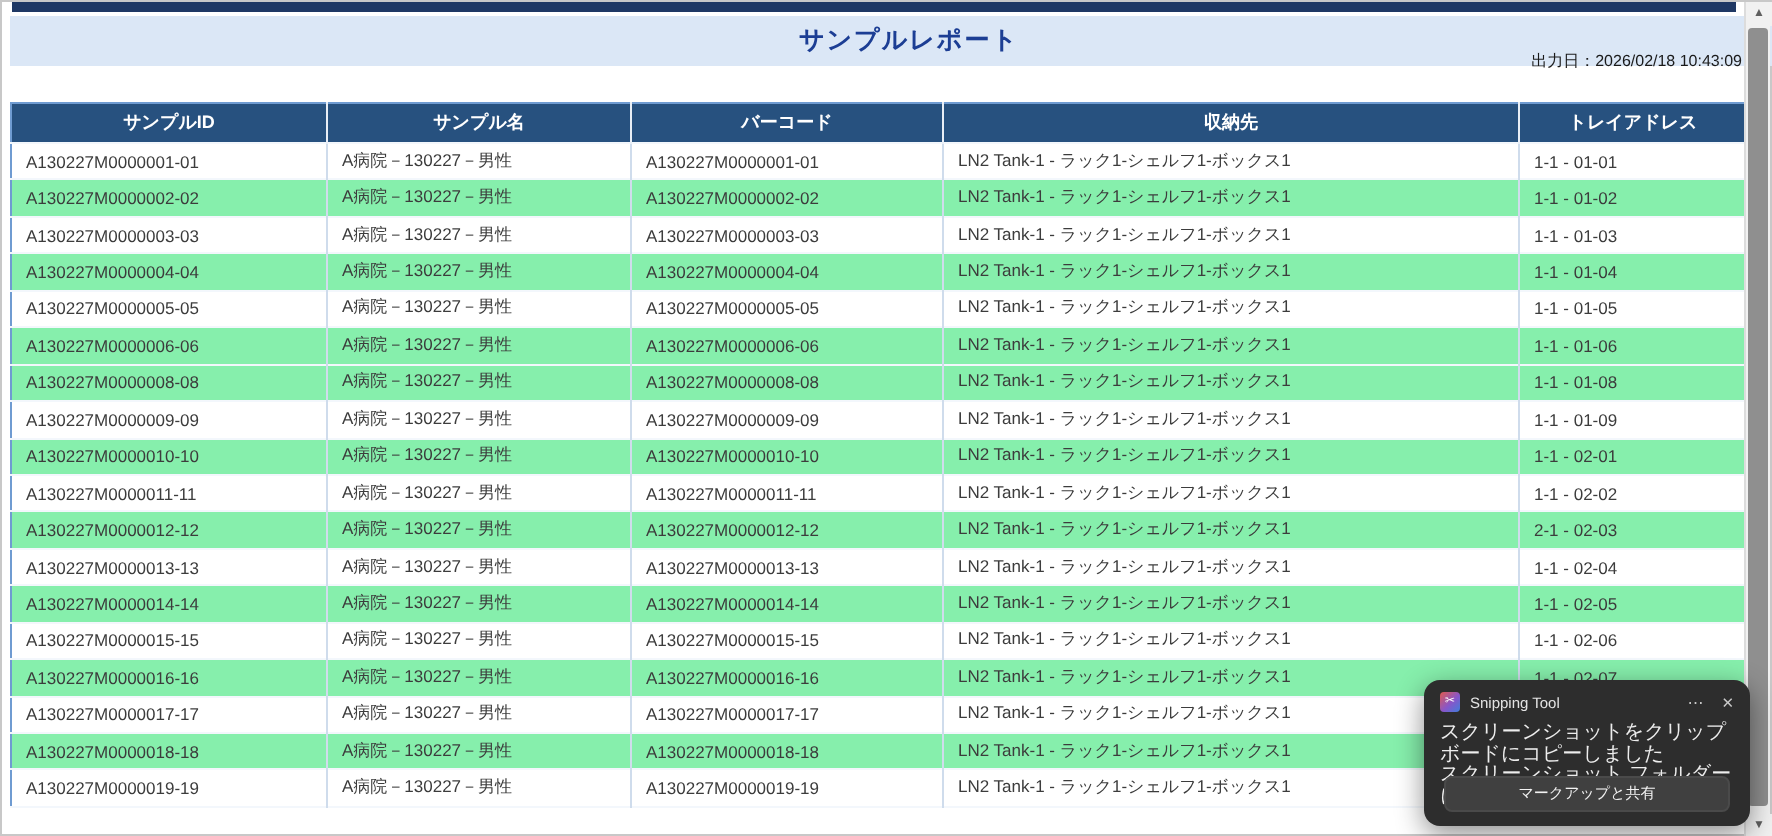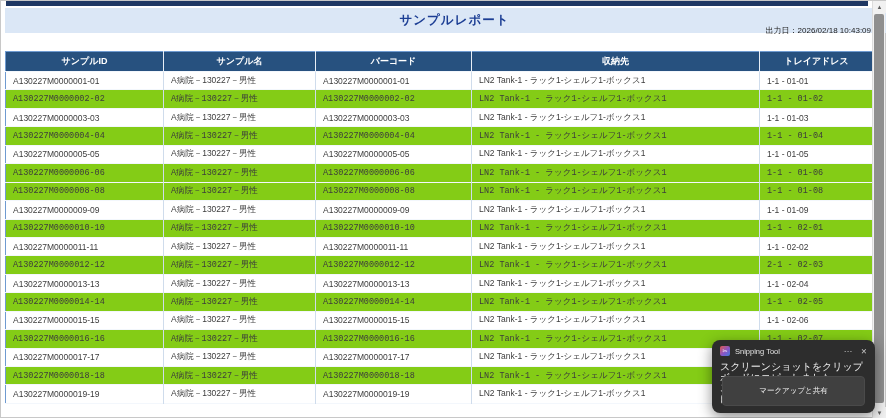--- a/index.html
+++ b/index.html
@@ -31,21 +31,21 @@
     height:19px;padding:0 4px;border-left:1px solid #e8eef6;text-align:center;
     white-space:nowrap;overflow:hidden;
   }
   table.report th:first-child{border-left:none;}
   table.report td{
     font-size:8.5px;color:#3c3c3c;height:17.45px;padding:0 7px;
     border-left:1px solid #cfdcec;white-space:nowrap;overflow:hidden;
     background:#ffffff;
   }
   table.report td:first-child{border-left:none;}
-  table.report tr.even td{background:#84cc16;font-family:Liberation Mono, monospace;}
+  table.report tr.even td{background:#86efac;}
   table.report tr{border-bottom:1px solid #f3f7fc;}
   .c1{width:158px;} .c2{width:152px;} .c3{width:156px;} .c4{width:288px;} .c5{width:114px;}
 
   .scrollbar{
     position:absolute;top:0;right:0;width:13px;height:418px;background:#f1f1f1;
     border-left:1px solid #dcdcdc;box-sizing:border-box;
   }
   .sb-arrow{
     position:absolute;left:0;width:13px;height:12px;display:flex;align-items:center;justify-content:center;
     font-size:6px;color:#5f5f5f;background:#f1f1f1;
@@ -65,21 +65,21 @@
   .toast-icon{
     width:10px;height:10px;border-radius:2px;margin-right:5px;flex:0 0 auto;
     background:linear-gradient(135deg,#e05a4e 0%,#8856c9 55%,#3f7ddb 100%);
     display:flex;align-items:center;justify-content:center;font-size:6px;color:#ffffff;line-height:1;
   }
   .toast-title{font-size:7.5px;color:#e3e3e3;flex:1 1 auto;}
   .toast-more{font-size:8px;color:#c9c9c9;margin-right:9px;cursor:default;}
   .toast-close{font-size:7.5px;color:#c9c9c9;cursor:default;}
   .toast-body{padding:4px 8px 0 8px;font-size:10px;line-height:10.5px;color:#ededed;}
   .toast-button{
-    position:absolute;left:10px;right:10px;bottom:7px;height:30px;
+    position:absolute;left:10px;right:10px;bottom:7px;height:18px;
     background:#404040;border:1px solid #4a4a4a;border-radius:4px;box-sizing:border-box;
     display:flex;align-items:center;justify-content:center;font-size:7.5px;color:#f2f2f2;
   }
 </style>
 </head>
 <body>
 
 <div class="screen">
 
   <div class="top-bar"></div>

